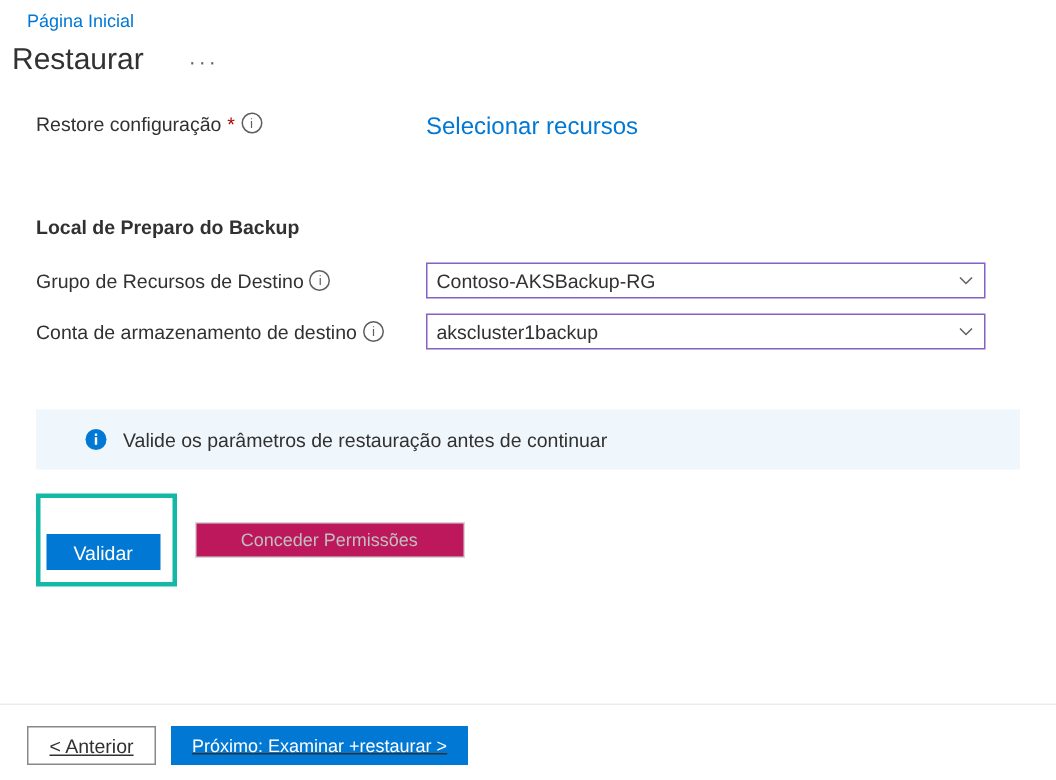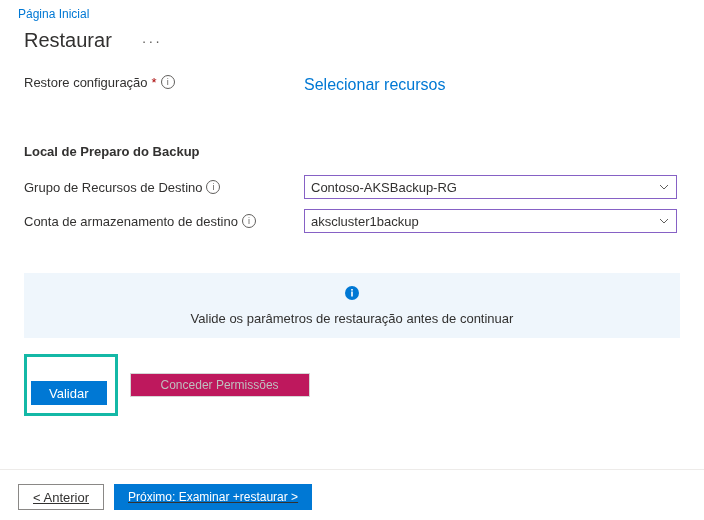--- a/index.html
+++ b/index.html
@@ -1,40 +1,40 @@
 <!DOCTYPE html>
 <html><head>
 <meta charset="utf-8">
 <style>
   * { box-sizing: border-box; margin: 0; padding: 0; font-family: "Segoe UI", Arial, sans-serif; }
   body { width: 704px; height: 520px; background: #fff; position: relative; color: #323130; font-size: 13px; }
 
   .breadcrumb { padding: 6px 18px 0; }
   .breadcrumb a { color: #0078d4; text-decoration: none; font-size: 12px; }
 
-  .title-row { padding: 8px 24px 18px; display: flex; align-items: center; gap: 30px; text-align: center; }
+  .title-row { padding: 8px 8px 18px; display: flex; align-items: center; gap: 30px; text-align: center; }
   .title { font-size: 20px; font-weight: 400; color: #323130; }
   .more { color: #605e5c; font-size: 14px; letter-spacing: 2px; }
 
   .content { padding: 0 24px; }
-  .row { display: flex; align-items: center; margin-bottom: 8px; gap: 20px; }
+  .row { display: flex; align-items: center; margin-bottom: 8px; }
   .label { width: 260px; color: #323130; font-size: 13px; display:flex; align-items:center; gap:4px;}
   .required { color: #a80000; }
   .info-icon { display:inline-flex; width:14px; height:14px; border:1px solid #605e5c; border-radius:50%; align-items:center; justify-content:center; font-size:9px; color:#605e5c; line-height:1;}
   .value-col { flex:1; }
   .static-text { font-size: 12px; color:#323130; }
   .link { font-size: 16px; color:#0078d4; text-decoration:none; display:inline-block; margin-top:6px; }
 
   .section-heading { margin: 50px 0 16px; font-size: 13px; font-weight: 700; color:#323130; }
 
   .combo { width: 373px; height: 24px; border:1px solid #8661c5; background:#fff; display:flex; align-items:center; padding:0 6px; font-size:13px; color:#323130; position:relative; cursor:pointer; }
   .combo .chev { position:absolute; right:6px; top:50%; transform:translateY(-50%); }
   .chev svg { display:block; }
 
-  .info-bar { margin: 40px 0 16px; background:#eff6fc; border-left:0; padding:12px 32px; display:flex; align-items:center; gap:10px;flex-direction:column; }
+  .info-bar { margin: 40px 0 16px; background:#eff6fc; border-left:0; padding:12px 32px; display:flex; align-items:center; gap:10px; }
   .info-bar .icon { color:#0078d4; width:16px; height:16px; flex:0 0 16px; }
   .info-bar .msg { font-size:13px; color:#323130; }
 
   .btn-row { display:flex; gap:12px; align-items:center; padding:0 24px; }
   .highlight-box { border:3px solid #14b8a6; padding:24px 8px 8px 4px; display:inline-block; }
   .btn-primary { background:#0078d4; color:#fff; border:none; font-size:13px; height:24px; padding:0 18px; cursor:pointer; }
   .btn-disabled { background:#be185d; color:#bfbfbf; border:1px solid #d6d6d6; font-size:12px; height:24px; padding:0 30px; cursor:default; }
 
   .footer { position:absolute; left:0; right:0; bottom:10px; border-top:1px solid #edebe9; padding:14px 18px 0; display:flex; gap:10px;text-decoration:underline; }
   .btn-secondary { background:#fff; color:#323130; border:1px solid #8a8886; font-size:13px; height:26px; padding:0 14px; cursor:pointer; }

